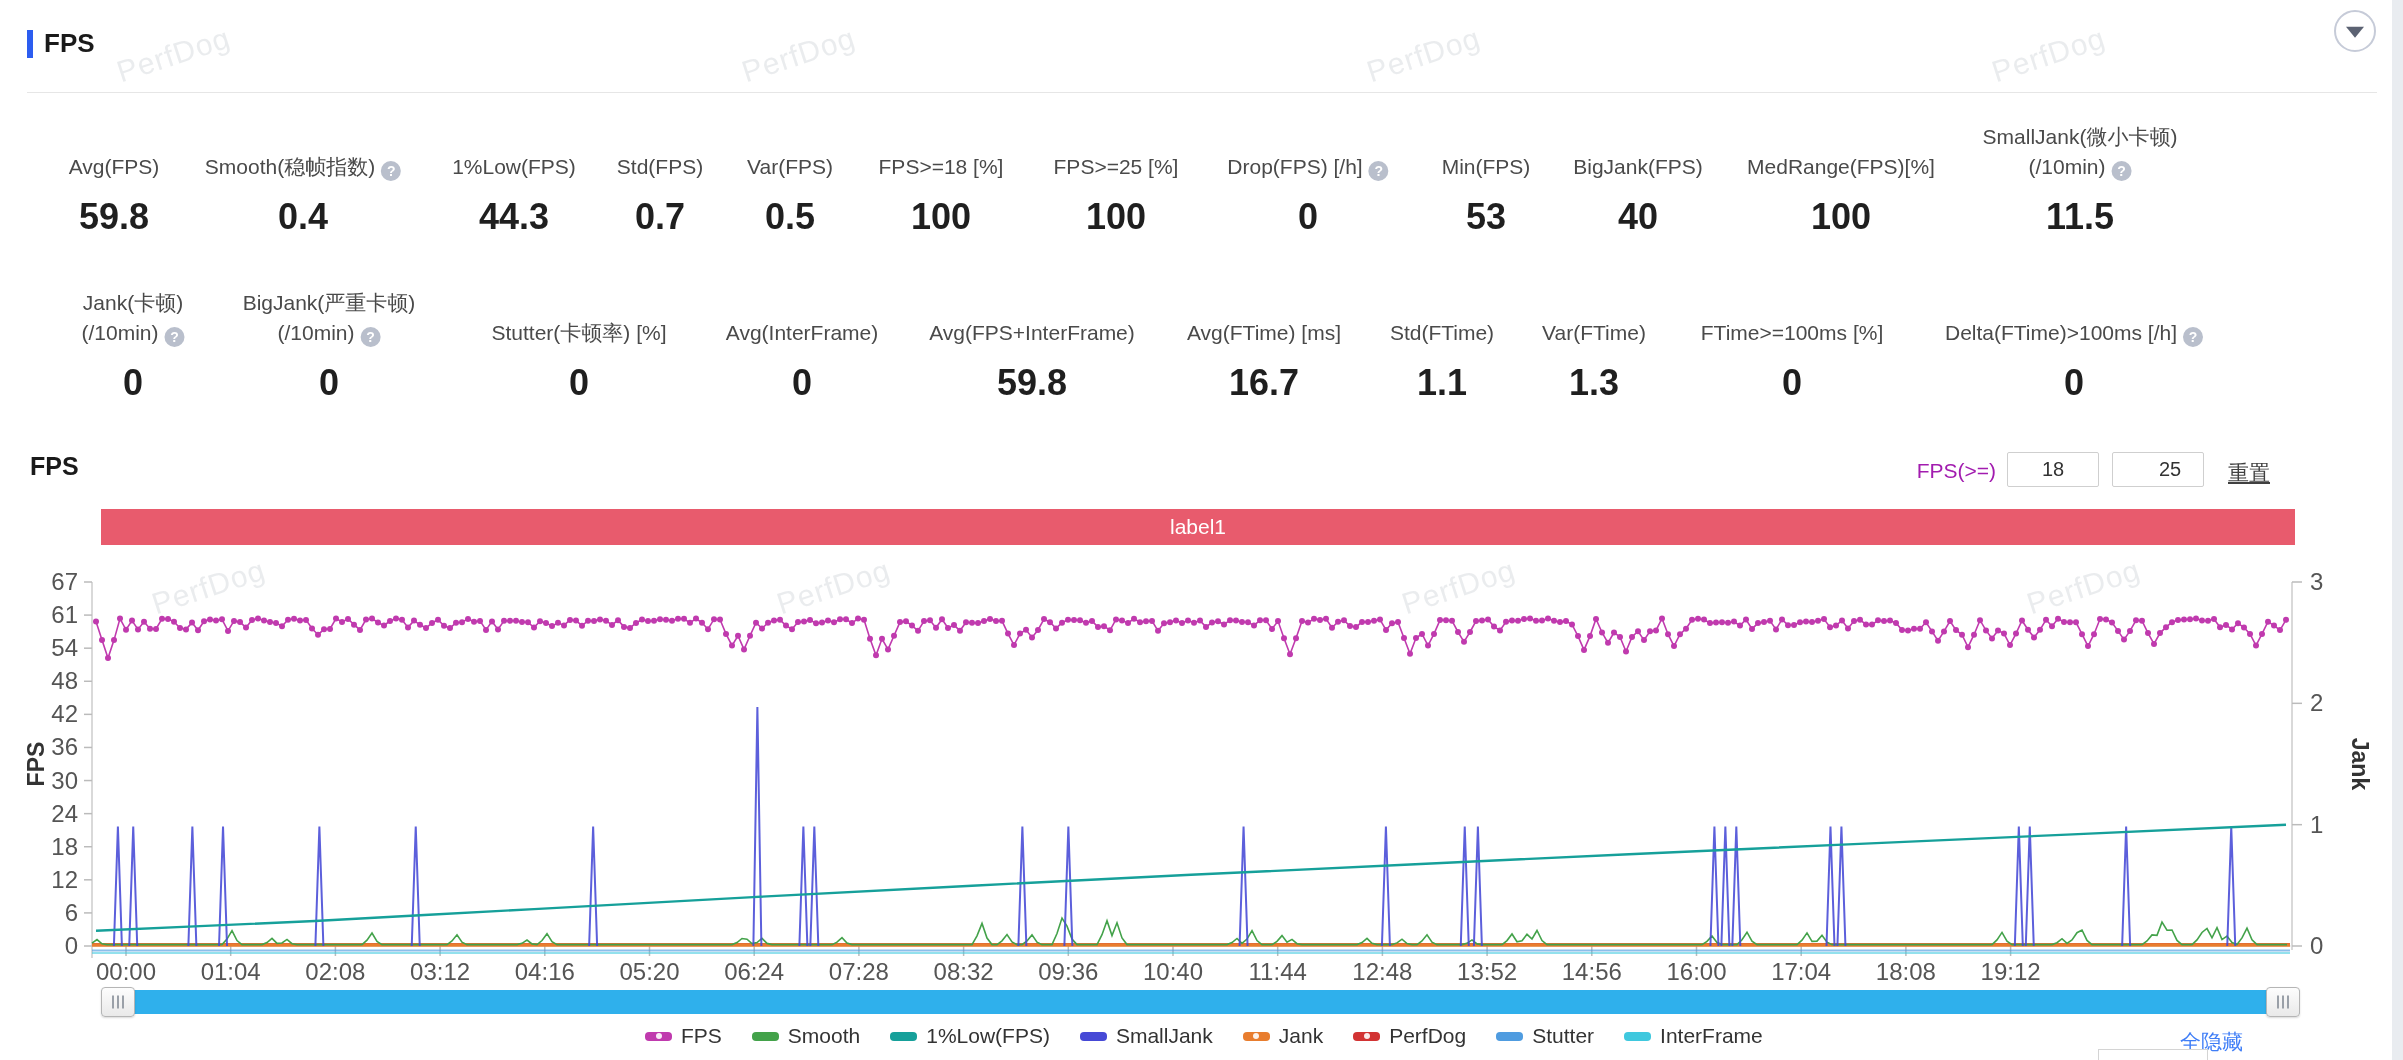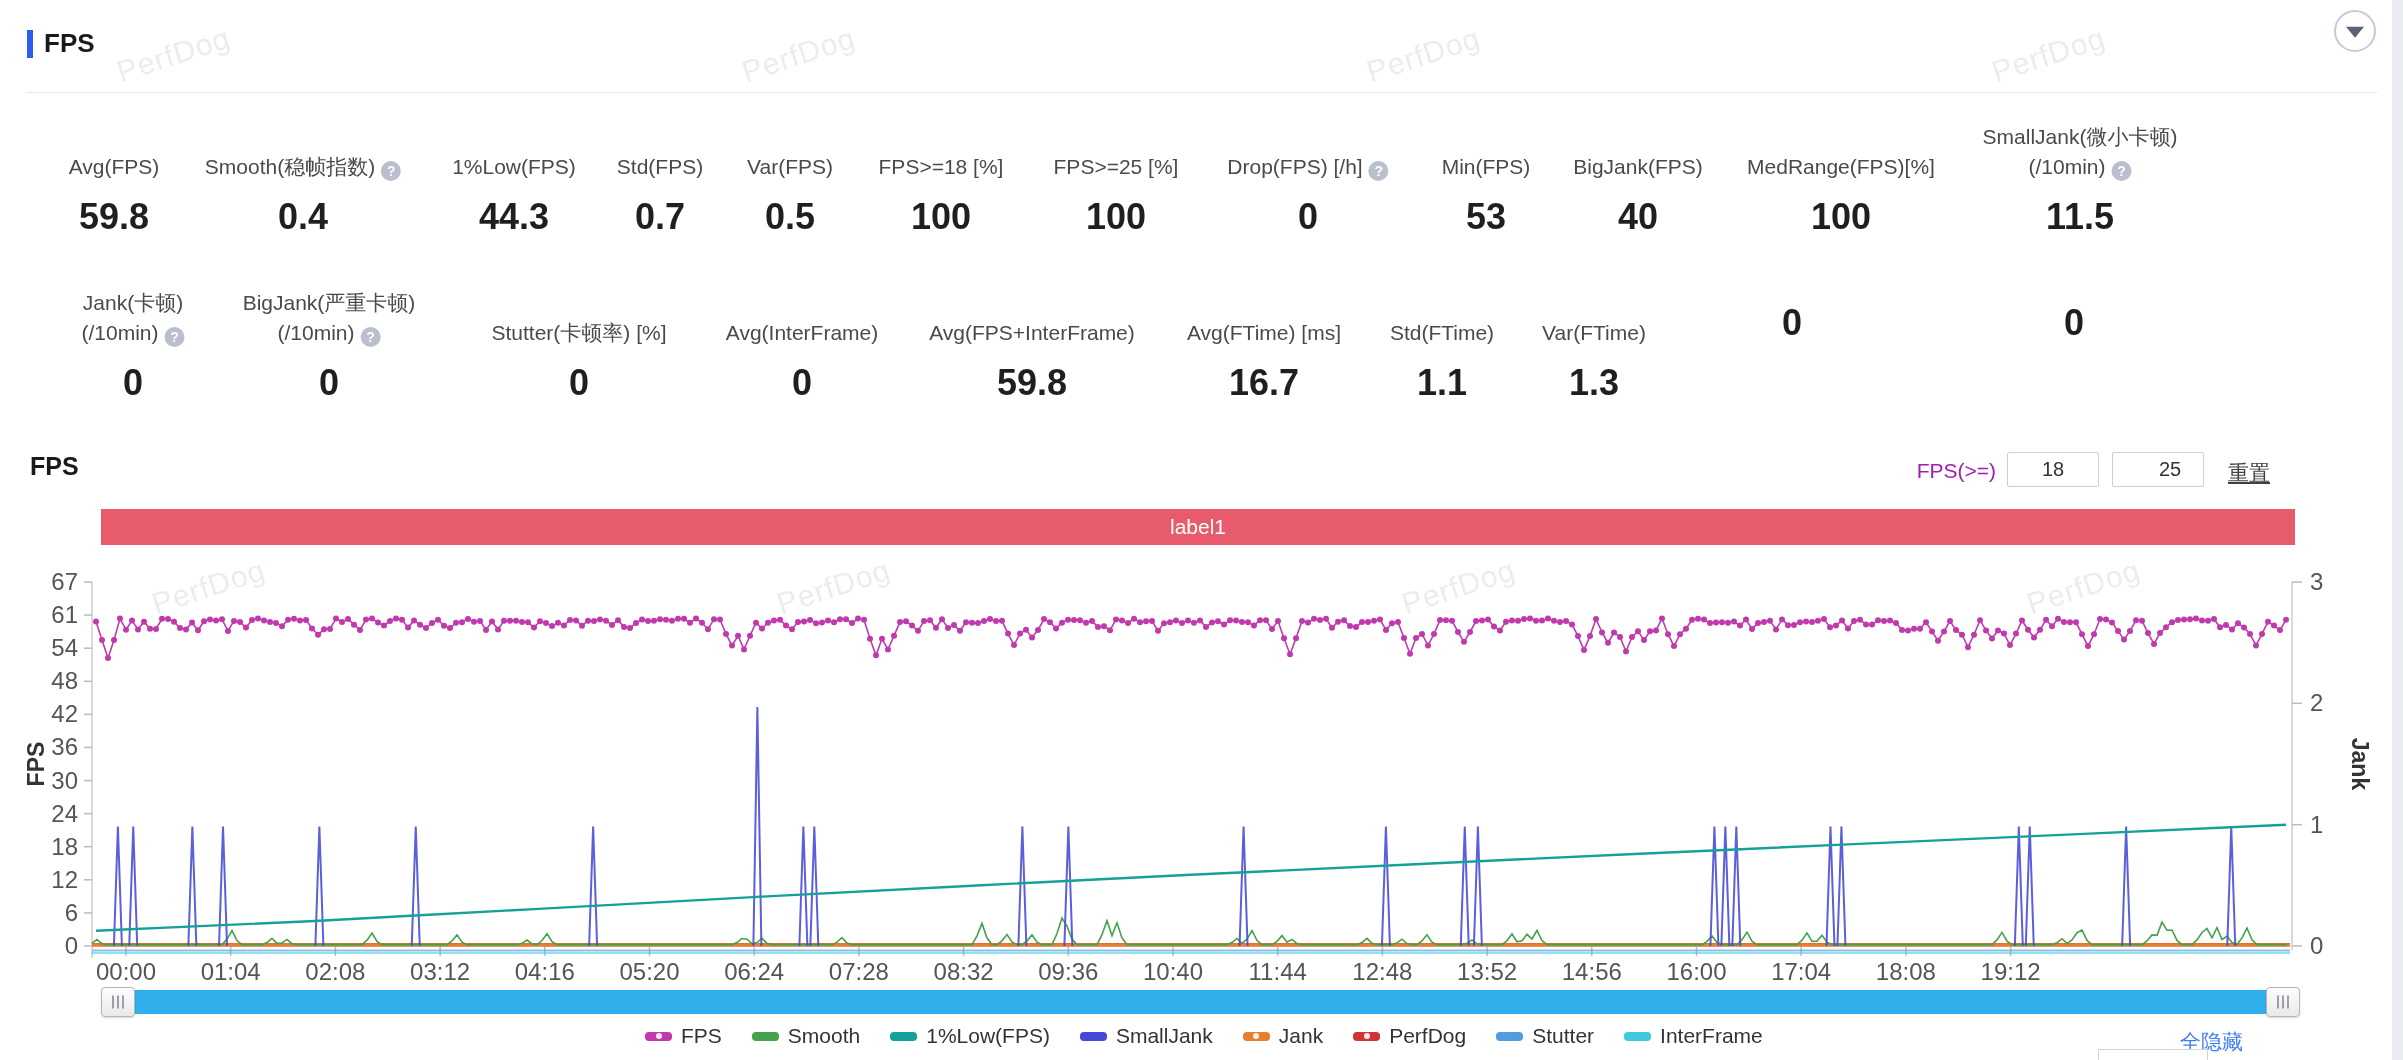--- a/index.html
+++ b/index.html
@@ -211,23 +211,29 @@
         </div>
         <div class="stat-value">1.1</div>
       </div>
       <div class="stat row2" style="left: 1594px;">
         <div class="stat-label">
           <span>Var(FTime)</span>
         </div>
         <div class="stat-value">1.3</div>
       </div>
       <div class="stat row2" style="left: 1792px;">
+        <div class="stat-label">
+          <span>FTime&gt;=100ms [%]</span>
+        </div>
         <div class="stat-value">0</div>
       </div>
       <div class="stat row2" style="left: 2074px;">
+        <div class="stat-label">
+          <span>Delta(FTime)&gt;100ms [/h]<span class="help">?</span></span>
+        </div>
         <div class="stat-value">0</div>
       </div>
     </div>
 
   <div id="section-title">FPS</div>
   <div id="fps-filter-label">FPS(&gt;=)</div>
   <input id="fps-input-min" class="fps-input" value="18" style="">
   <input id="fps-input-max" class="fps-input" value="25" style="">
   <a id="reset-link">重置</a>
 

